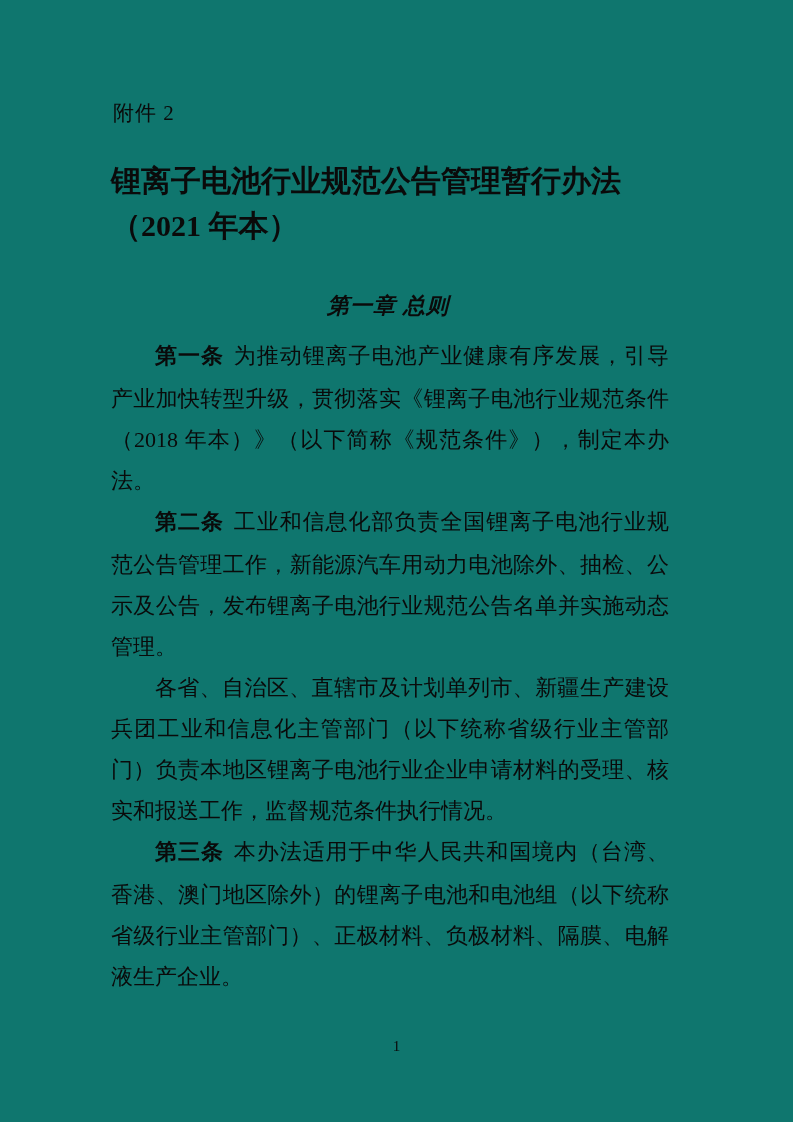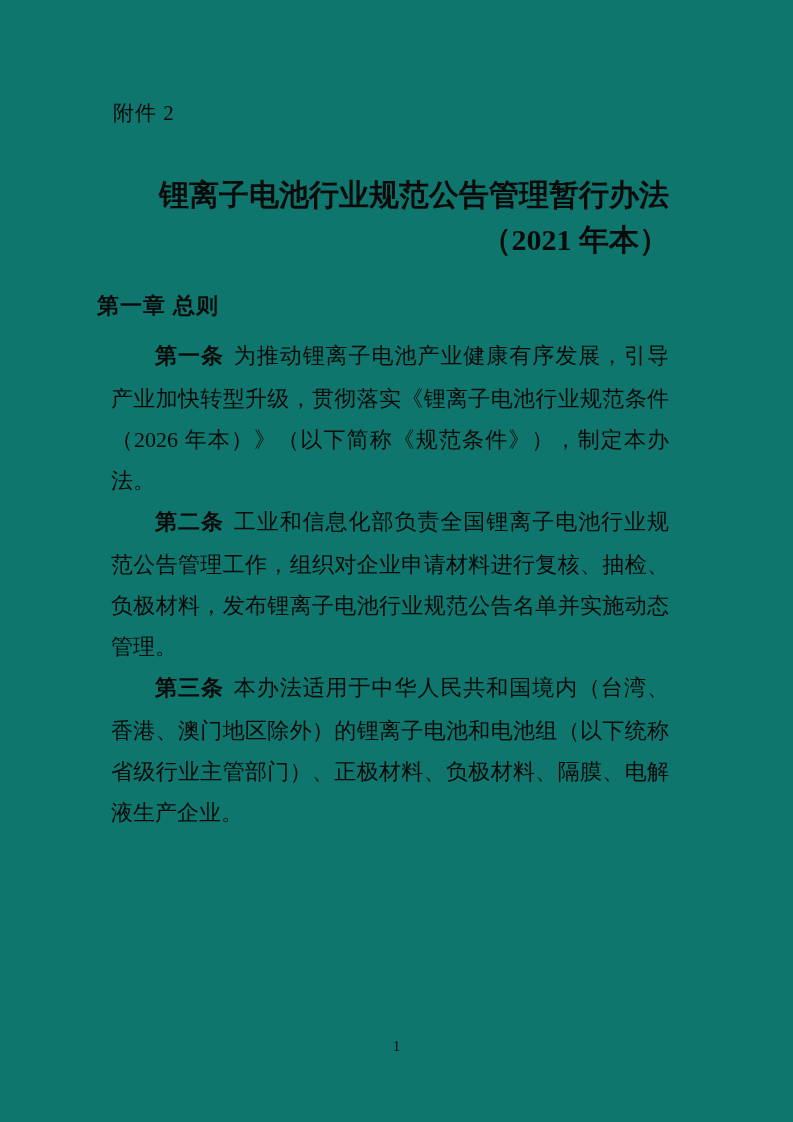--- a/index.html
+++ b/index.html
@@ -25,44 +25,46 @@
   }
   .attachment-note {
     position: absolute;
     top: 99px;
     left: 113px;
     font-size: 21px;
     letter-spacing: 1px;
   }
   .doc-title {
     position: absolute;
-    top: 172px;
+    top: 158px;
     left: 111px;
     width: 558px;
     margin: 0;
-    text-align: right;
+    text-align: left;
     font-size: 30px;
     font-weight: bold;
     line-height: 45px;
     font-family: "Liberation Serif", serif;
   }
   .doc-title .title-line {
     display: block;
     white-space: nowrap;
   }
   .chapter-heading {
     position: absolute;
     top: 291px;
-    left: 97px;
+    left: 109px;
     width: 558px;
     margin: 0;
+    text-align: center;
     font-size: 22px;
     font-weight: bold;
     letter-spacing: 1px;
     font-family: "Liberation Sans", sans-serif;
+    font-style: italic;
   }
   .doc-body {
     position: absolute;
     top: 335px;
     left: 111px;
     width: 558px;
   }
   .doc-body p {
     margin: 0;
     font-size: 22px;
@@ -98,24 +100,25 @@
 
   <h1 class="doc-title">
     <span class="title-line">锂离子电池行业规范公告管理暂行办法</span>
     <span class="title-line">（2021 年本）</span>
   </h1>
 
   <h2 class="chapter-heading">第一章 总则</h2>
 
   <div class="doc-body">
 
-    <p><span class="article-label">第一条</span><span>为推动锂离子电池产业健康有序发展，引导产业加快转型升级，贯彻落实《锂离子电池行业规范条件（2026 年本）》（以下简称《规范条件》），制定本办法。</span></p>
+    <p><span class="article-label">第一条</span><span>为推动锂离子电池产业健康有序发展，引导产业加快转型升级，贯彻落实《锂离子电池行业规范条件（2018 年本）》（以下简称《规范条件》），制定本办法。</span></p>
 
-    <p><span class="article-label">第二条</span><span>工业和信息化部负责全国锂离子电池行业规范公告管理工作，组织对企业申请材料进行复核、抽检、负极材料，发布锂离子电池行业规范公告名单并实施动态管理。</span></p>
+    <p><span class="article-label">第二条</span><span>工业和信息化部负责全国锂离子电池行业规范公告管理工作，新能源汽车用动力电池除外、抽检、公示及公告，发布锂离子电池行业规范公告名单并实施动态管理。</span></p>
 
+    <p><span>各省、自治区、直辖市及计划单列市、新疆生产建设兵团工业和信息化主管部门（以下统称省级行业主管部门）负责本地区锂离子电池行业企业申请材料的受理、核实和报送工作，监督规范条件执行情况。</span></p>
 
     <p><span class="article-label">第三条</span><span>本办法适用于中华人民共和国境内（台湾、香港、澳门地区除外）的锂离子电池和电池组（以下统称省级行业主管部门）、正极材料、负极材料、隔膜、电解液生产企业。</span></p>
 
   </div>
 
   <div class="page-number">1</div>
 
 </div>
 
 </body></html>

